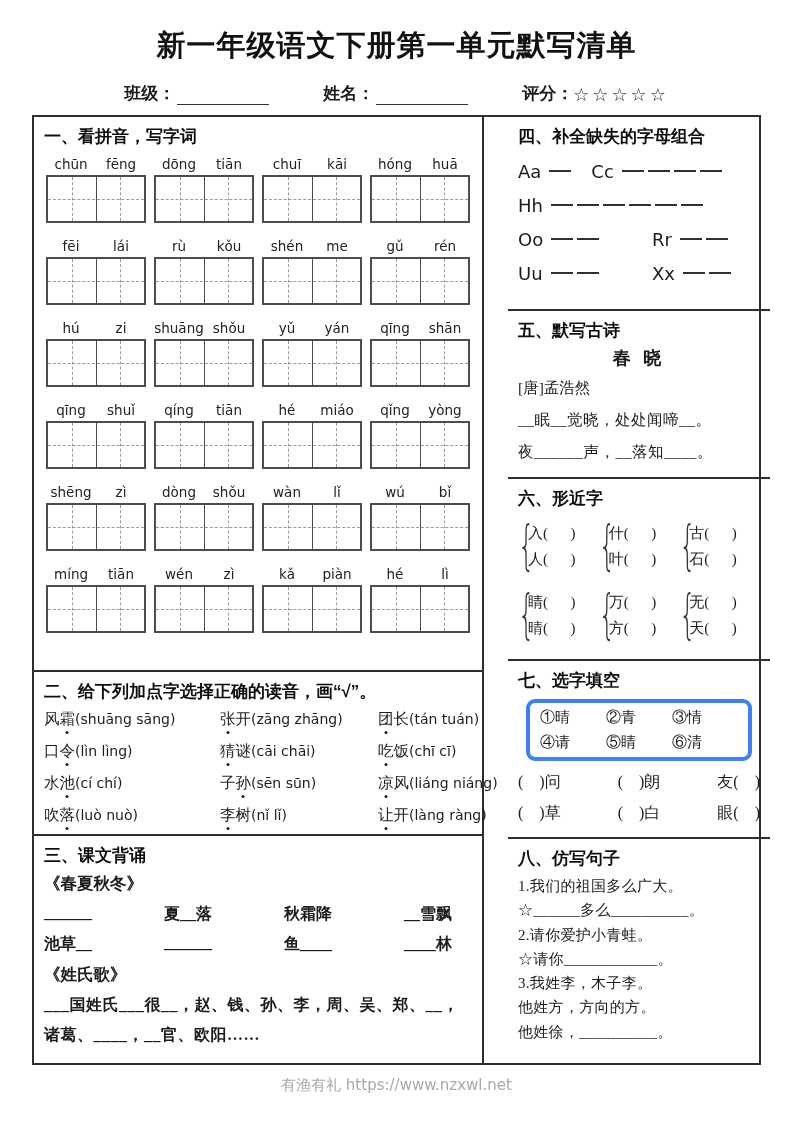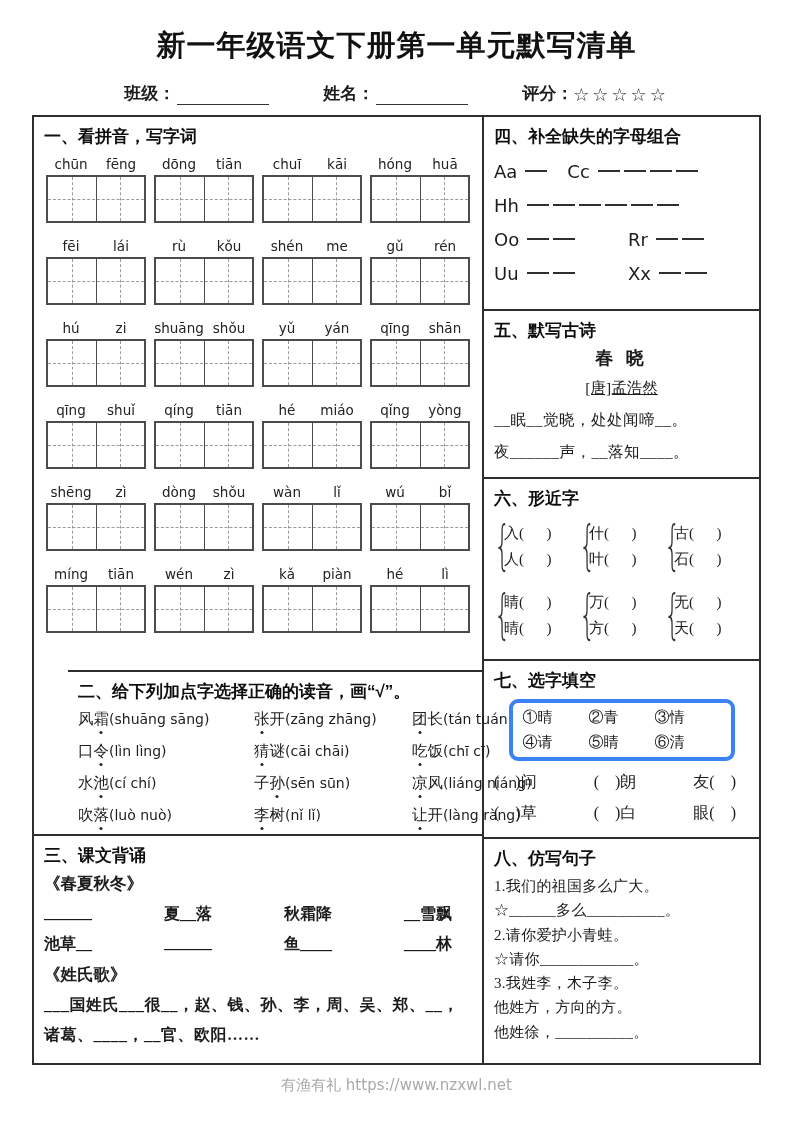--- a/index.html
+++ b/index.html
@@ -5,57 +5,57 @@
   html,body{margin:0;padding:0;background:#fff;}
   body{width:793px;height:1122px;font-family:"Liberation Sans",sans-serif;color:#1c1c1c;position:relative;overflow:hidden;}
   .page{padding-top:26px;}
   h1.title{margin:0;text-align:center;font-size:29px;font-weight:bold;letter-spacing:1px;color:#111;}
   .meta{display:flex;justify-content:center;align-items:flex-end;gap:54px;margin-top:16px;font-size:17px;font-weight:bold;font-family:"Liberation Serif",serif;}
   .meta .mitem{display:flex;align-items:flex-end;}
   .mblank{display:inline-block;width:92px;border-bottom:1.6px solid #333;height:16px;margin-left:2px;}
   .stars{font-family:"DejaVu Sans",sans-serif;font-weight:normal;font-size:18px;letter-spacing:3px;}
   .sheet{width:729px;margin:10px auto 0;border:2px solid #2e2e2e;display:flex;height:950px;box-sizing:border-box;}
   .col-left{width:450px;border-right:2px solid #2e2e2e;display:flex;flex-direction:column;box-sizing:border-box;}
-  .col-right{flex:1;display:flex;flex-direction:column;}
+  .col-right{flex:1;display:flex;flex-direction:column;padding-left:24px;}
   section{box-sizing:border-box;padding:8px 10px;}
   .bt{border-top:2px solid #2e2e2e;}
   .sec-title{font-size:17px;font-weight:bold;color:#0e0e0e;margin-bottom:4px;}
   
   #sec1{height:673px;}
   #s1{display:grid;grid-template-columns:repeat(4,100px);justify-content:space-between;row-gap:15px;margin-top:8px;padding:0 2px;}
   .pin{display:flex;height:19px;font-family:"DejaVu Sans",sans-serif;font-size:13.5px;color:#222;}
   .pin span{width:50%;text-align:center;}
   .tgrid{display:flex;width:100px;height:48px;border:2px solid #4c4c4c;box-sizing:border-box;position:relative;}
   .tcell{width:50%;position:relative;}
   .tcell+.tcell{border-left:1.6px solid #4c4c4c;}
   .tcell::before{content:"";position:absolute;left:50%;top:0;bottom:0;border-left:1px dashed #9a9a9a;}
   .tgrid::after{content:"";position:absolute;left:0;right:0;top:50%;border-top:1px dashed #9a9a9a;}
   
-  #sec2{height:180px;margin-left:34px;}
+  #sec2{height:180px;}
   #s2{display:grid;grid-template-columns:176px 158px 1fr;row-gap:11px;margin-top:6px;font-family:"Liberation Serif",serif;}
   .p-item{font-size:15.5px;white-space:nowrap;}
   .p-item .py{font-family:"DejaVu Sans",sans-serif;font-size:14px;}
   .wchar{position:relative;display:inline-block;}
   .wchar.dot::after{content:"";position:absolute;left:50%;transform:translateX(-50%);bottom:-4px;width:3px;height:3px;border-radius:50%;background:#222;}
   
   #sec3{flex:1;font-family:"Liberation Serif",serif;font-weight:600;}
   .r3{display:flex;justify-content:space-between;width:408px;font-size:16px;margin:9px 0;}
   .l3{font-size:16px;margin:9px 0;letter-spacing:.5px;}
   .subt3{font-size:16.5px;margin-top:6px;}
   
   #sec4{height:192px;}
   .arow{margin-top:13px;display:flex;align-items:flex-end;font-family:"DejaVu Sans",sans-serif;font-size:18px;}
   .agrp{display:flex;align-items:center;margin-right:16px;}
   .arow.fixed .agrp:first-child{min-width:118px;}
   .alab{margin-right:8px;}
   .blank{display:inline-block;width:22px;height:3px;border-bottom:2px solid #2f2f2f;margin:0 4px 4px 0;}
   
   #sec5{height:168px;font-family:"Liberation Serif",serif;}
   .poem-t{text-align:center;font-weight:bold;font-size:18px;letter-spacing:4px;margin-top:4px;}
-  .poem-a{text-align:center;font-size:15.5px;margin-top:8px;text-decoration:underline;}
+  .poem-a{font-size:15.5px;margin-top:8px;}
   .poem-l{font-size:15.5px;margin-top:11px;letter-spacing:.5px;}
   
   #sec6{height:182px;font-family:"Liberation Serif",serif;}
   #s6{display:grid;grid-template-columns:1fr 1fr 1fr;row-gap:16px;margin-top:10px;}
   .pair{display:flex;align-items:center;}
   .brace{font-family:"DejaVu Sans",sans-serif;font-size:26px;font-weight:200;color:#333;transform:scaleY(2.05);display:inline-block;width:9px;line-height:1;margin-right:1px;}
   .pline{font-size:15px;line-height:1.75;white-space:pre;}
   
   #sec7{height:178px;font-family:"Liberation Serif",serif;}
   .optbox{border:4px solid #3b82f6;border-radius:9px;width:198px;margin:7px auto 11px;padding:5px 10px;display:grid;grid-template-columns:1fr 1fr 1fr;row-gap:6px;font-size:15px;}

